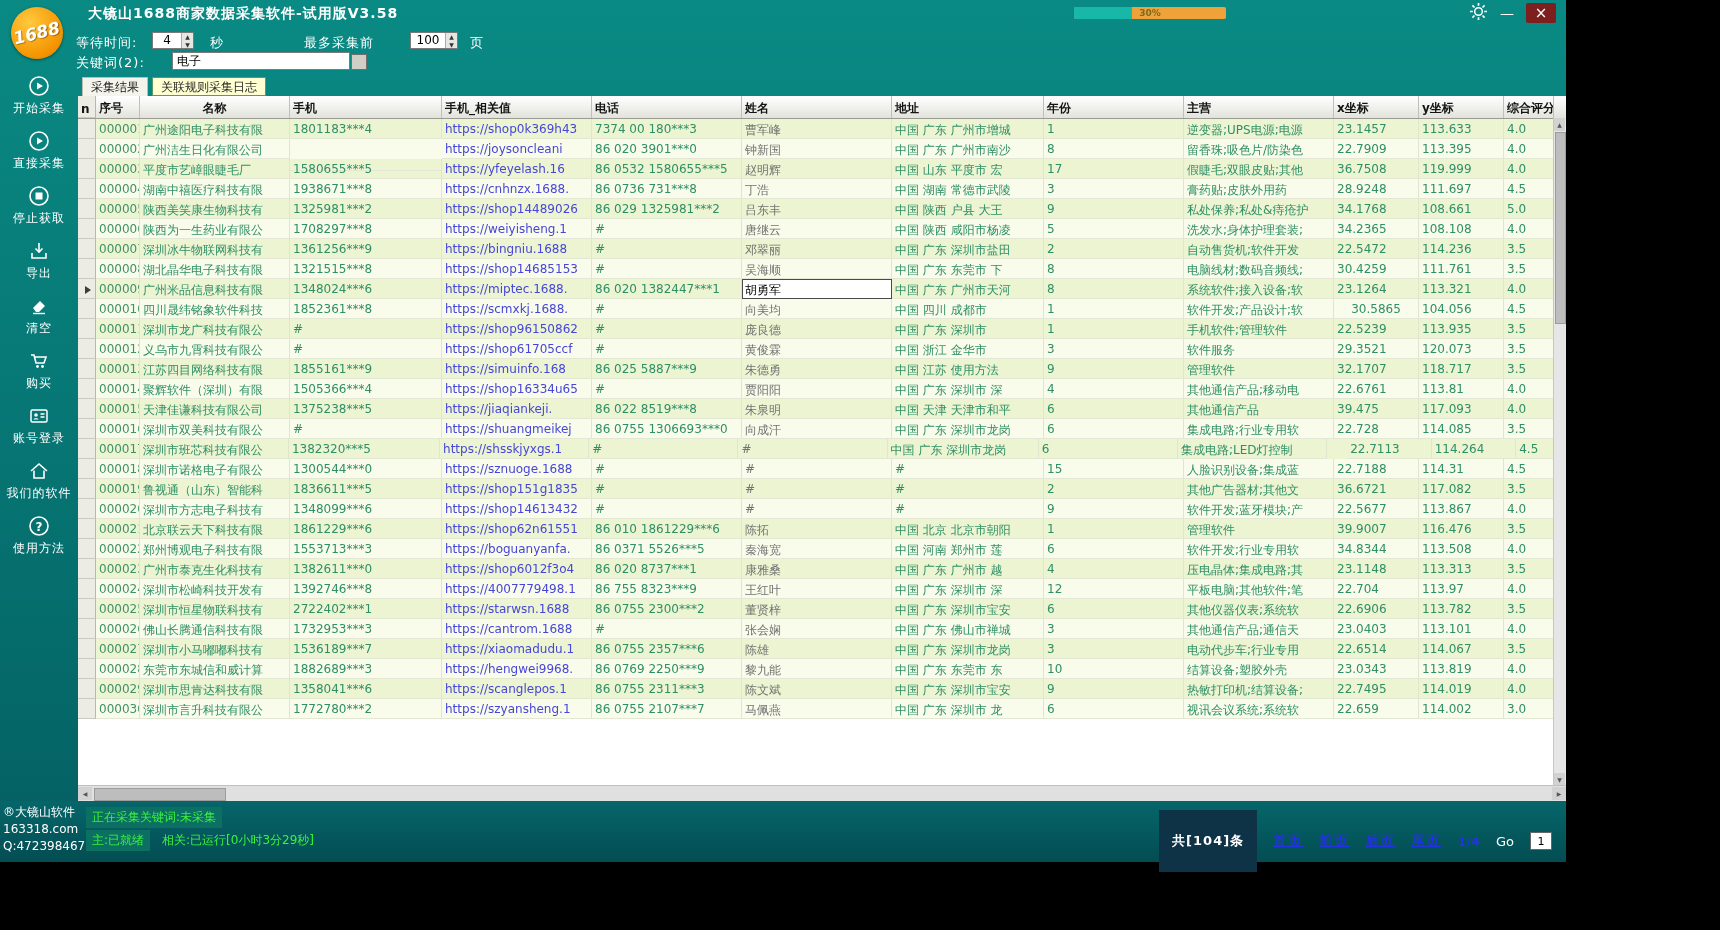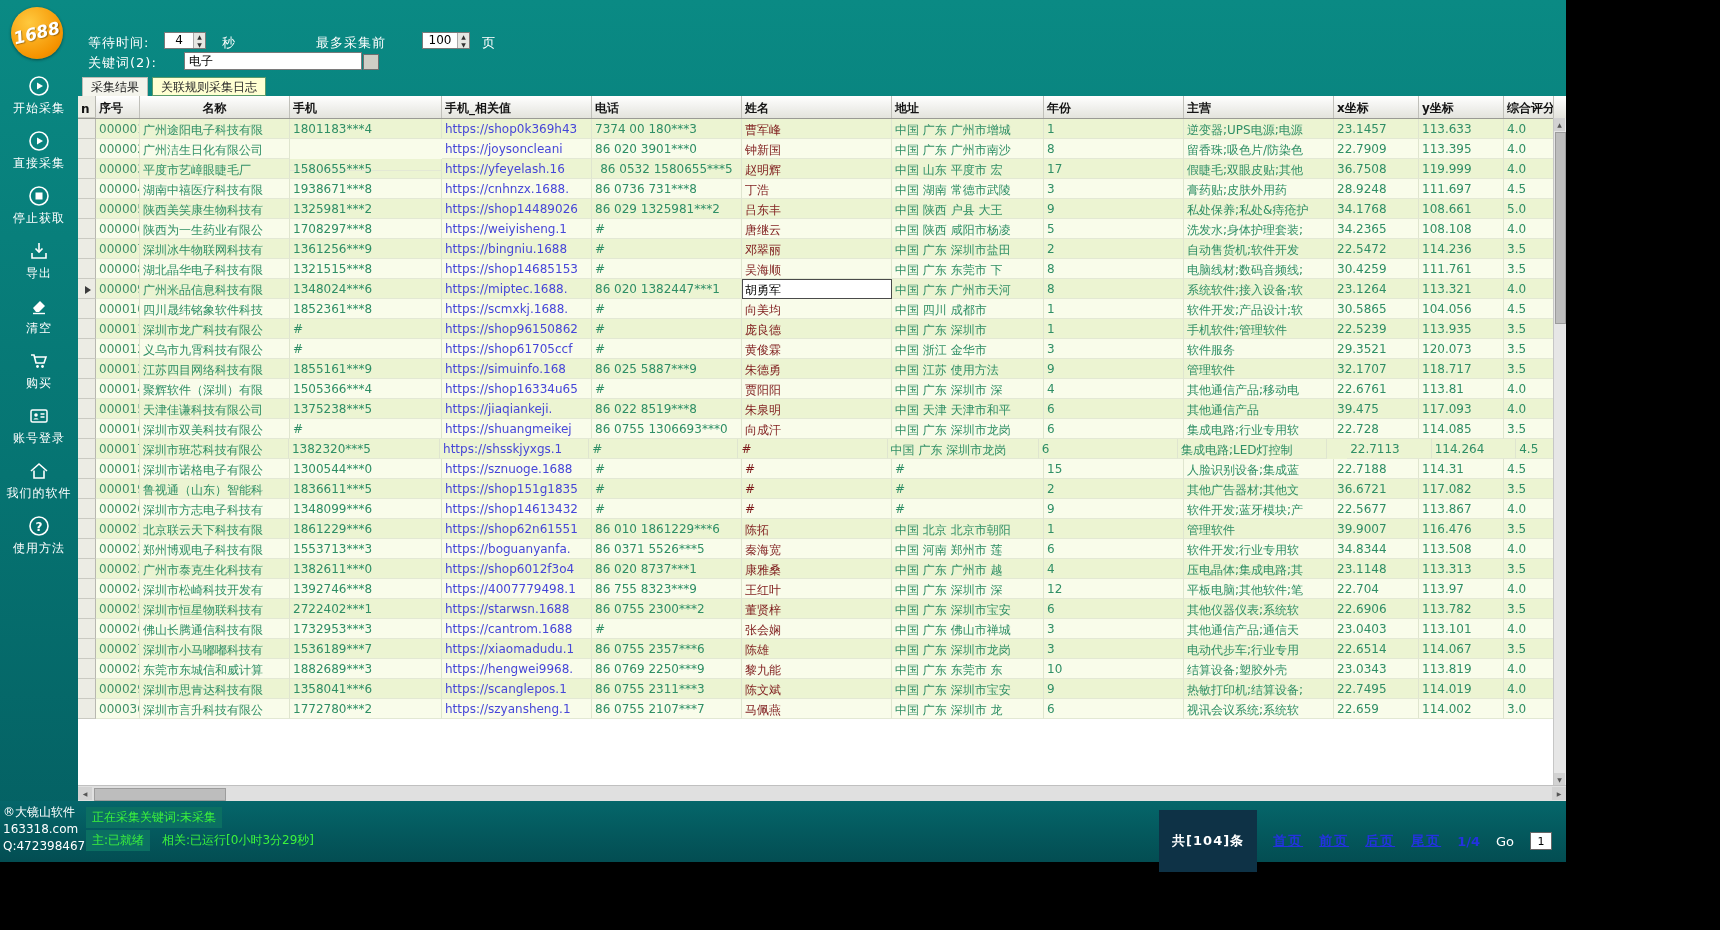--- a/index.html
+++ b/index.html
@@ -27,21 +27,21 @@
   .progress{position:absolute;left:996px;top:7px;width:152px;height:12px;background:#f0a23a;border-radius:2px;overflow:hidden;}
   .progress-fill{height:100%;background:#17b8a8;}
   .plabel{position:absolute;left:0;top:0;width:100%;text-align:center;font-size:9px;line-height:12px;
         color:#7c6a1e;font-weight:bold;}
   .winbtns{position:absolute;right:0;top:0;height:26px;display:flex;align-items:center;gap:9px;padding-right:10px;}
   .minbtn{color:#fff;font-size:14px;width:20px;text-align:center;cursor:pointer;}
   .closebtn{width:30px;height:20px;background:#7e1f1f;color:#fff;display:flex;align-items:center;
         justify-content:center;font-size:15px;cursor:pointer;border-radius:2px;}
 
   
-  .controls{position:absolute;left:76px;top:26px;width:1488px;height:50px;color:#fff;font-size:13px;}
+  .controls{position:absolute;left:64px;top:26px;width:1488px;height:50px;color:#fff;font-size:13px;}
   .ctl-label{position:absolute;white-space:nowrap;letter-spacing:1px;}
   .spin{position:absolute;background:#fff;border:1px solid #7a7a7a;height:17px;display:flex;box-sizing:border-box;}
   .spin .val{flex:1;font-size:12px;color:#000;text-align:center;line-height:15px;}
   .spin .arrows{width:11px;display:flex;flex-direction:column;border-left:1px solid #aaa;}
   .spin .arrows span{flex:1;font-size:6px;line-height:7px;text-align:center;color:#333;background:#e6e6e2;cursor:pointer;}
   .kw-input{position:absolute;left:108px;top:26px;width:168px;height:16px;background:#fff;
         border:1px solid #7a7a7a;font-size:12px;padding:0 4px;color:#000;font-family:inherit;}
   .kw-btn{position:absolute;left:287px;top:28px;width:14px;height:14px;background:#cfcfc6;border:1px solid #6f6f6f;cursor:pointer;}
 
   
@@ -57,21 +57,21 @@
         overflow:hidden;white-space:nowrap;box-sizing:border-box;cursor:pointer;}
   .grow{display:flex;height:20px;}
   .grow.odd{background:#ecf4d2;}
   .grow.even{background:#f9fcea;}
   .gcell{font-size:12px;padding:3px 3px 0;border-right:1px solid #dfe5cf;border-bottom:1px solid #e3e8d4;
         overflow:hidden;white-space:nowrap;box-sizing:border-box;}
   .selc{background:#ecece4;border-right:1px solid #b8b8b0;border-bottom:1px solid #cacac2;display:flex;align-items:center;}
   .rowmark{width:0;height:0;border-left:6px solid #3c3c3c;border-top:4px solid transparent;
         border-bottom:4px solid transparent;margin-left:4px;}
   .t-serial{color:#3f9168;} .t-name{color:#2f8f66;} .t-mob{color:#2f8f66;} .t-url{color:#4646d8;}
-  .t-phone{color:#2f8f66;} .t-person{color:#7f1d1d;} .t-addr{color:#2f8f66;} .t-year{color:#2f8f66;}
+  .t-phone{color:#2f8f66;} .t-person{color:#737373;} .t-addr{color:#2f8f66;} .t-year{color:#2f8f66;}
   .t-main{color:#2f8f66;} .t-x{color:#2f8f66;} .t-y{color:#2f8f66;} .t-score{color:#2f8f66;}
   .cell-selected{background:#fff;outline:1.5px solid #4a4a4a;outline-offset:-1.5px;color:#000;}
 
   .vscroll{position:absolute;right:0;top:22px;width:12px;height:668px;background:#e6e6e6;border-left:1px solid #c6c6c6;}
   .vbtn{position:absolute;left:0;width:11px;height:13px;background:#d2d2d2;color:#555;font-size:6px;
         text-align:center;line-height:13px;cursor:pointer;}
   .vthumb{position:absolute;left:1px;top:14px;width:9px;height:190px;background:#bdbdbd;border:1px solid #9c9c9c;cursor:grab;}
   .hscroll{position:absolute;left:0;bottom:0;width:1488px;height:15px;background:#e0e0e0;border-top:1px solid #c0c0c0;}
   .hbtn{position:absolute;top:1px;width:14px;height:13px;background:#d2d2d2;color:#555;font-size:6px;
         text-align:center;line-height:13px;cursor:pointer;}
@@ -182,20 +182,37 @@
             <svg width="22" height="22" viewBox="0 0 22 22">
               <circle cx="11" cy="11" r="9" fill="none" stroke="#fff" stroke-width="1.6"></circle>
               <text x="11" y="15.5" text-anchor="middle" font-size="12" font-weight="bold" fill="#fff">?</text>
             </svg>
           </span>
           <span class="side-label">使用方法</span>
         </div>
       </nav>
   </aside>
 
+  <header class="titlebar">
+    <div class="title">大镜山1688商家数据采集软件-试用版V3.58</div>
+    <div class="progress">
+      <div class="progress-fill" id="progress-fill" style="width: 38%;"></div>
+      <span class="plabel">30%</span>
+    </div>
+    <div class="winbtns">
+      <span class="gear" id="gear-slot"><svg width="19" height="19" viewBox="0 0 20 20">
+            <circle cx="10" cy="10" r="4" fill="none" stroke="#fff" stroke-width="1.6"></circle>
+            <g stroke="#fff" stroke-width="1.8">
+              <path d="M10 1 v3 M10 16 v3 M1 10 h3 M16 10 h3 M3.6 3.6 l2.2 2.2 M14.2 14.2 l2.2 2.2 M3.6 16.4 l2.2 -2.2 M14.2 5.8 l2.2 -2.2"></path>
+            </g>
+          </svg></span>
+      <span class="minbtn">—</span>
+      <span class="closebtn">×</span>
+    </div>
+  </header>
 
   <div class="controls">
     <span class="ctl-label" style="left:12px;top:8px">等待时间:</span>
     <div class="spin" style="left:88px;top:6px;width:42px">
       <span class="val">4</span>
       <span class="arrows">
           <span>▲</span>
           <span>▼</span>
         </span>
     </div>
@@ -265,21 +282,21 @@
           <div class="gcell t-x" style="width: 85px;">22.7909</div>
           <div class="gcell t-y" style="width: 85px;">113.395</div>
           <div class="gcell t-score" style="width: 50px;">4.0</div>
         </div>
         <div class="grow odd">
           <div class="gcell selc" style="width: 18px;"></div>
           <div class="gcell t-serial" style="width: 44px;">000003</div>
           <div class="gcell t-name" style="width: 150px;">平度市艺嶂眼睫毛厂</div>
           <div class="gcell t-mob" style="width: 152px;">1580655***5</div>
           <div class="gcell t-url" style="width: 150px;">https://yfeyelash.16</div>
-          <div class="gcell t-phone" style="width: 150px; text-align: center;">86 0532 1580655***5</div>
+          <div class="gcell t-phone" style="width: 150px;">86 0532 1580655***5</div>
           <div class="gcell t-person" style="width: 150px;">赵明辉</div>
           <div class="gcell t-addr" style="width: 152px;">中国 山东 平度市 宏</div>
           <div class="gcell t-year" style="width: 140px;">17</div>
           <div class="gcell t-main" style="width: 150px;">假睫毛;双眼皮贴;其他</div>
           <div class="gcell t-x" style="width: 85px;">36.7508</div>
           <div class="gcell t-y" style="width: 85px;">119.999</div>
           <div class="gcell t-score" style="width: 50px;">4.0</div>
         </div>
         <div class="grow even">
           <div class="gcell selc" style="width: 18px;"></div>
@@ -377,21 +394,21 @@
           <div class="gcell selc" style="width: 18px;"></div>
           <div class="gcell t-serial" style="width: 44px;">000010</div>
           <div class="gcell t-name" style="width: 150px;">四川晟纬铭象软件科技</div>
           <div class="gcell t-mob" style="width: 152px;">1852361***8</div>
           <div class="gcell t-url" style="width: 150px;">https://scmxkj.1688.</div>
           <div class="gcell t-phone" style="width: 150px;">#</div>
           <div class="gcell t-person" style="width: 150px;">向美均</div>
           <div class="gcell t-addr" style="width: 152px;">中国 四川 成都市</div>
           <div class="gcell t-year" style="width: 140px;">1</div>
           <div class="gcell t-main" style="width: 150px;">软件开发;产品设计;软</div>
-          <div class="gcell t-x" style="width: 85px;">30.5865</div>
+          <div class="gcell t-x" style="width: 85px; text-align: center;">30.5865</div>
           <div class="gcell t-y" style="width: 85px;">104.056</div>
           <div class="gcell t-score" style="width: 50px;">4.5</div>
         </div>
         <div class="grow odd">
           <div class="gcell selc" style="width: 18px;"></div>
           <div class="gcell t-serial" style="width: 44px;">000011</div>
           <div class="gcell t-name" style="width: 150px;">深圳市龙广科技有限公</div>
           <div class="gcell t-mob" style="width: 152px;">#</div>
           <div class="gcell t-url" style="width: 150px;">https://shop96150862</div>
           <div class="gcell t-phone" style="width: 150px;">#</div>

